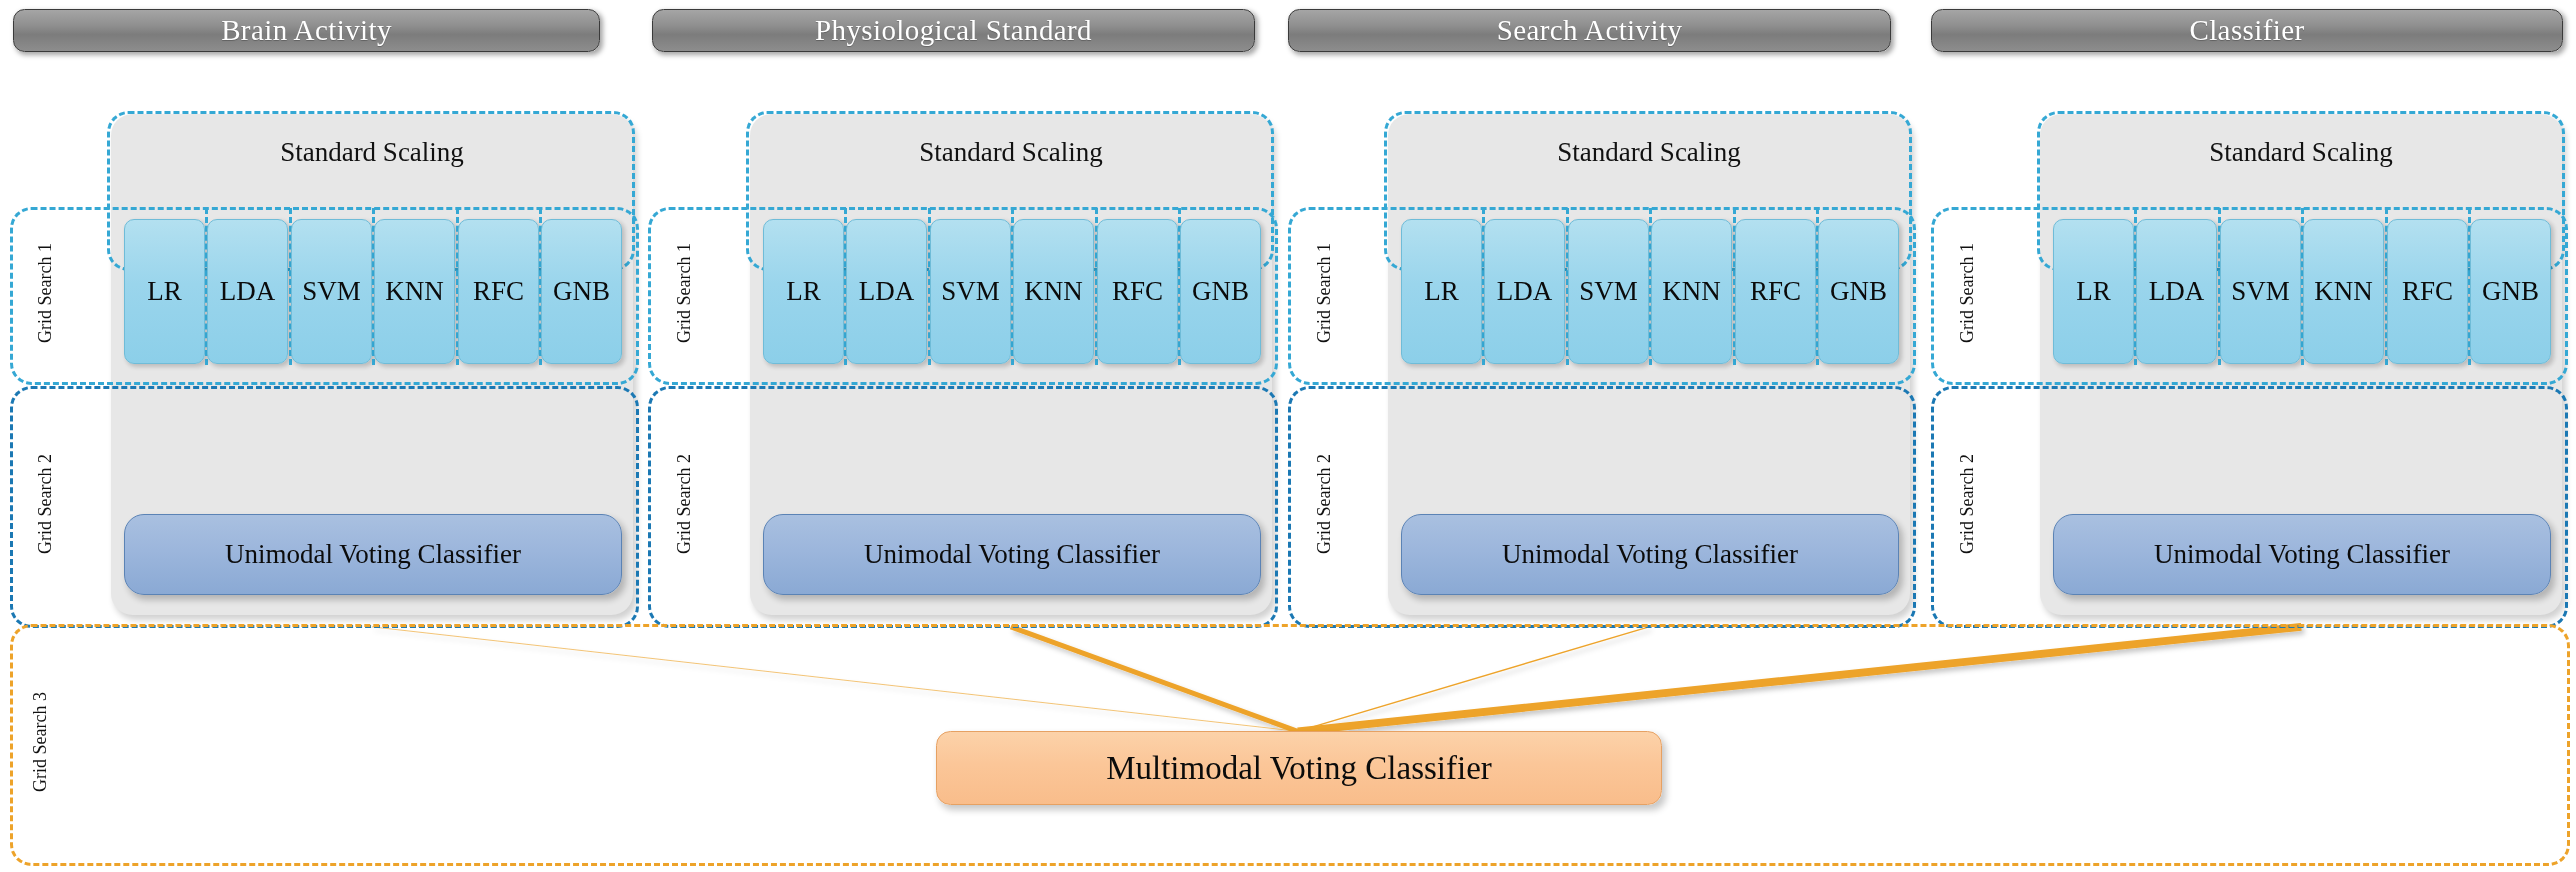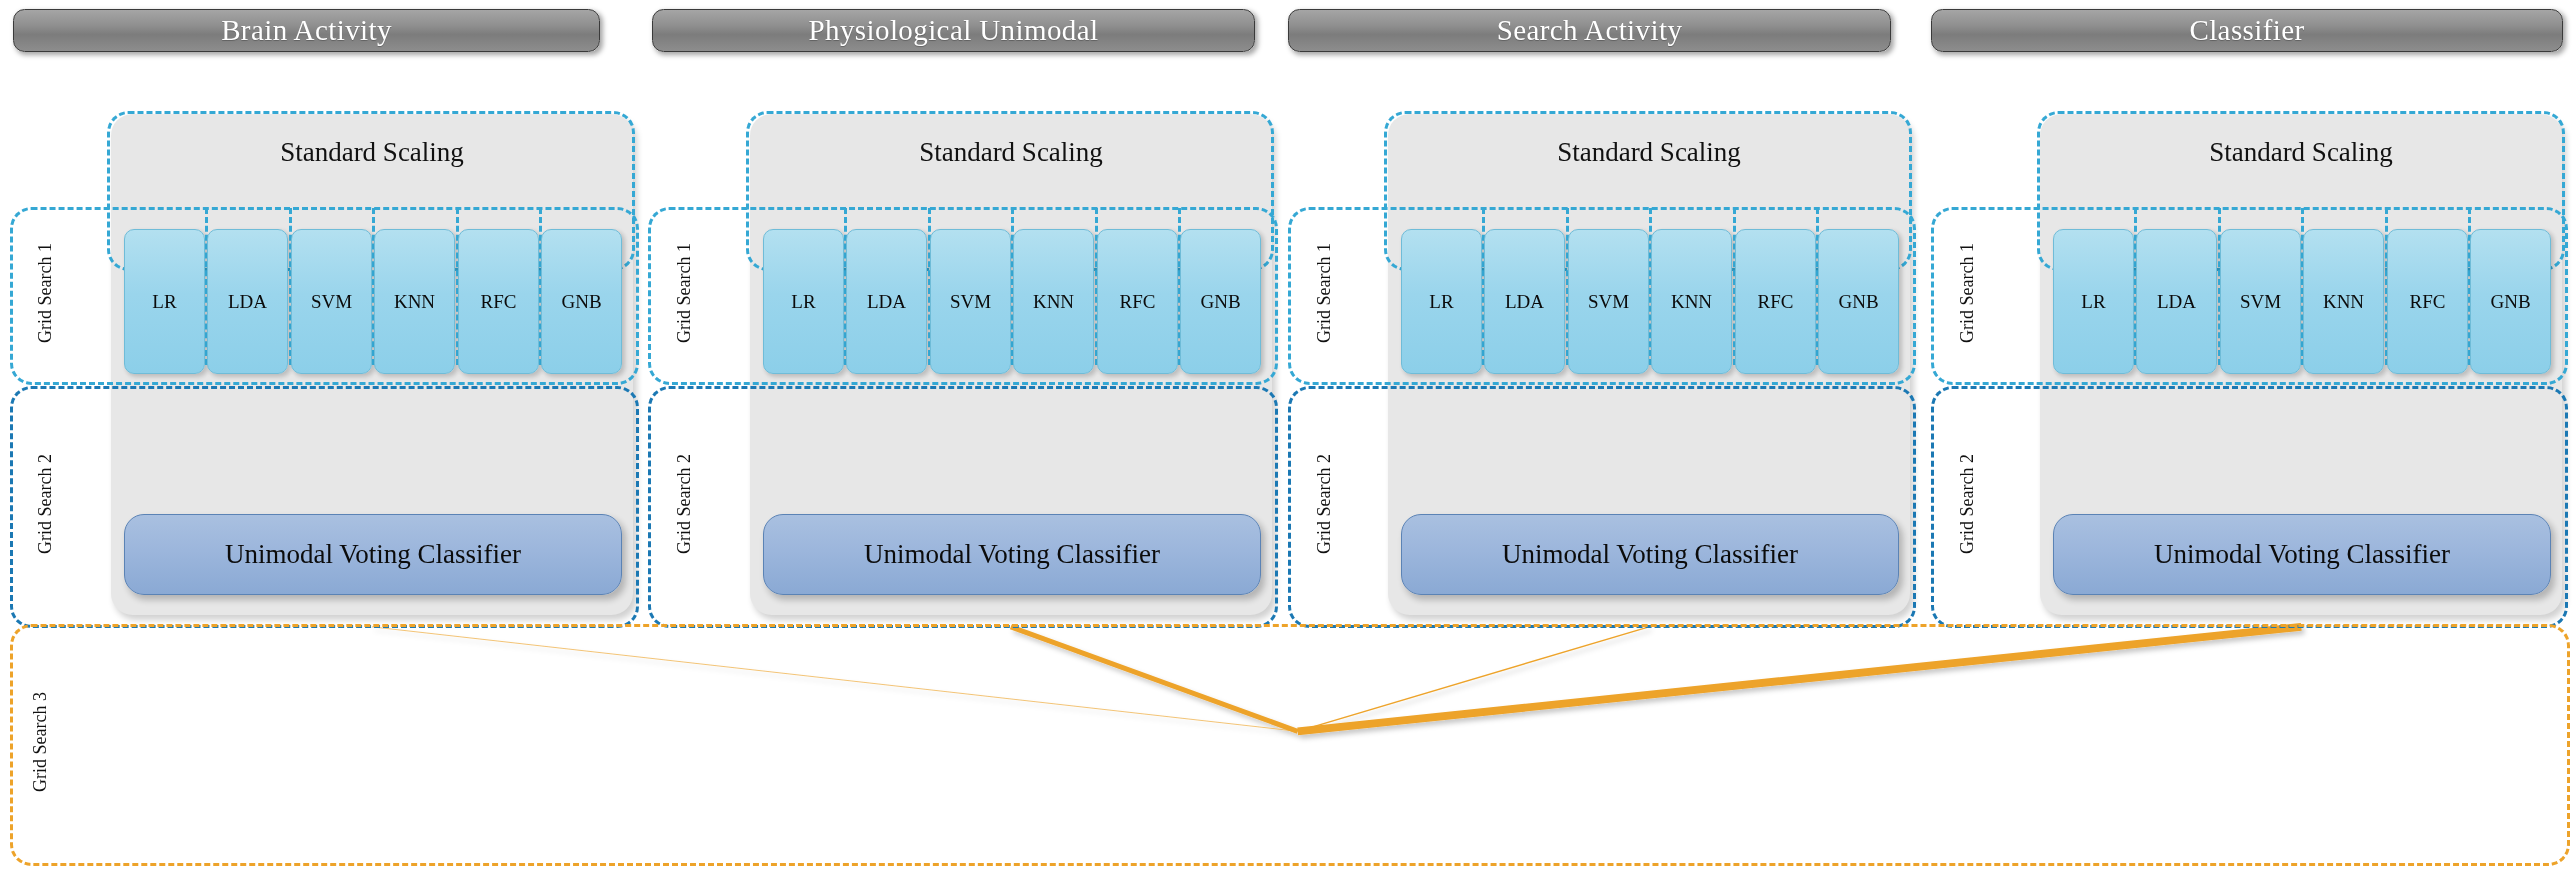--- a/index.html
+++ b/index.html
@@ -39,25 +39,25 @@
     position:absolute;writing-mode:vertical-rl;transform:rotate(180deg);
     font-size:18px;color:#111;white-space:nowrap;
     display:flex;align-items:center;justify-content:center;
   }
 
   
   .scale-frame{position:absolute;border:3.6px dashed #35a8d4;border-radius:21.5px;pointer-events:none;}
 
   
   .algo{
-    position:absolute;top:14px;height:100%;
+    position:absolute;top:4px;height:100%;
     border-radius:10px;border:1.1px solid #6fbcd8;
     background:linear-gradient(to bottom,#b3e0f0 0%,#9ad5ec 45%,#8ccfe9 100%);
     display:flex;align-items:center;justify-content:center;
-    font-size:19px;color:#0b0b0b;
+    font-size:27px;color:#0b0b0b;
     box-shadow:2.1px 2.9px 4.3px rgba(0,0,0,.18);
   }
   .algo-row{position:absolute;}
 
   
   .uvc{
     position:absolute;border-radius:20px;
     border:1.4px solid #5b83b5;
     background:linear-gradient(to bottom,#a9c0e0 0%,#9cb6dc 45%,#8aa9d4 100%);
     display:flex;align-items:center;justify-content:center;
@@ -154,21 +154,21 @@
         </div>
         <div style="position: absolute; top: -7.2px; height: 157px; width: 0px; left: 415px; border-left: 3.6px dashed rgb(53, 168, 212);"></div>
         <div class="algo" style="left: 417px; width: 79px;">
           <span>GNB</span>
         </div>
       </div>
       <div class="uvc" style="left: 124px; top: 514px; width: 496px; height: 79px;">
         <span>Unimodal Voting Classifier</span>
       </div>
       <div class="hdr" style="left: 652px; top: 8.6px; width: 601px;">
-        <span>Physiological Unimodal</span>
+        <span>Physiological Standard</span>
       </div>
       <div class="body-panel" style="left: 750px; top: 114px; width: 522px; height: 501px;"></div>
       <div class="scale-frame" style="left: 746px; top: 111px; width: 522px; height: 154px;"></div>
       <div class="scaling-label" style="left: 750px; top: 137px; width: 522px;">Standard Scaling</div>
       <div class="gs-frame gs1" style="left: 648px; top: 207px; width: 624px; height: 172px;"></div>
       <div class="gs-label" style="left: 671px; top: 220px; width: 27px; height: 146px;">Grid Search 1</div>
       <div class="gs-frame gs2" style="left: 648px; top: 386px; width: 624px; height: 236px;"></div>
       <div class="gs-label" style="left: 671px; top: 401px; width: 27px; height: 207px;">Grid Search 2</div>
       <div class="algo-row" style="left: 763px; top: 215px; width: 496px; height: 143px;">
         <div class="algo" style="left: 0px; width: 79px;">
@@ -272,14 +272,15 @@
         </div>
       </div>
       <div class="uvc" style="left: 2053px; top: 514px; width: 496px; height: 79px;">
         <span>Unimodal Voting Classifier</span>
       </div>
     </div>
 
   <div class="gs-frame gs3" id="gs3-frame" style="left:10px;top:624px;width:2554px;height:236px;"></div>
   <div class="gs-label" id="gs3-label" style="left:26px;top:644px;width:29px;height:197px;">Grid Search 3</div>
 
+  <div class="mvc" id="mvc-box" style="left:936px;top:731px;width:724px;height:72px;">Multimodal Voting Classifier</div>
 </div>
 
 
 </body></html>

